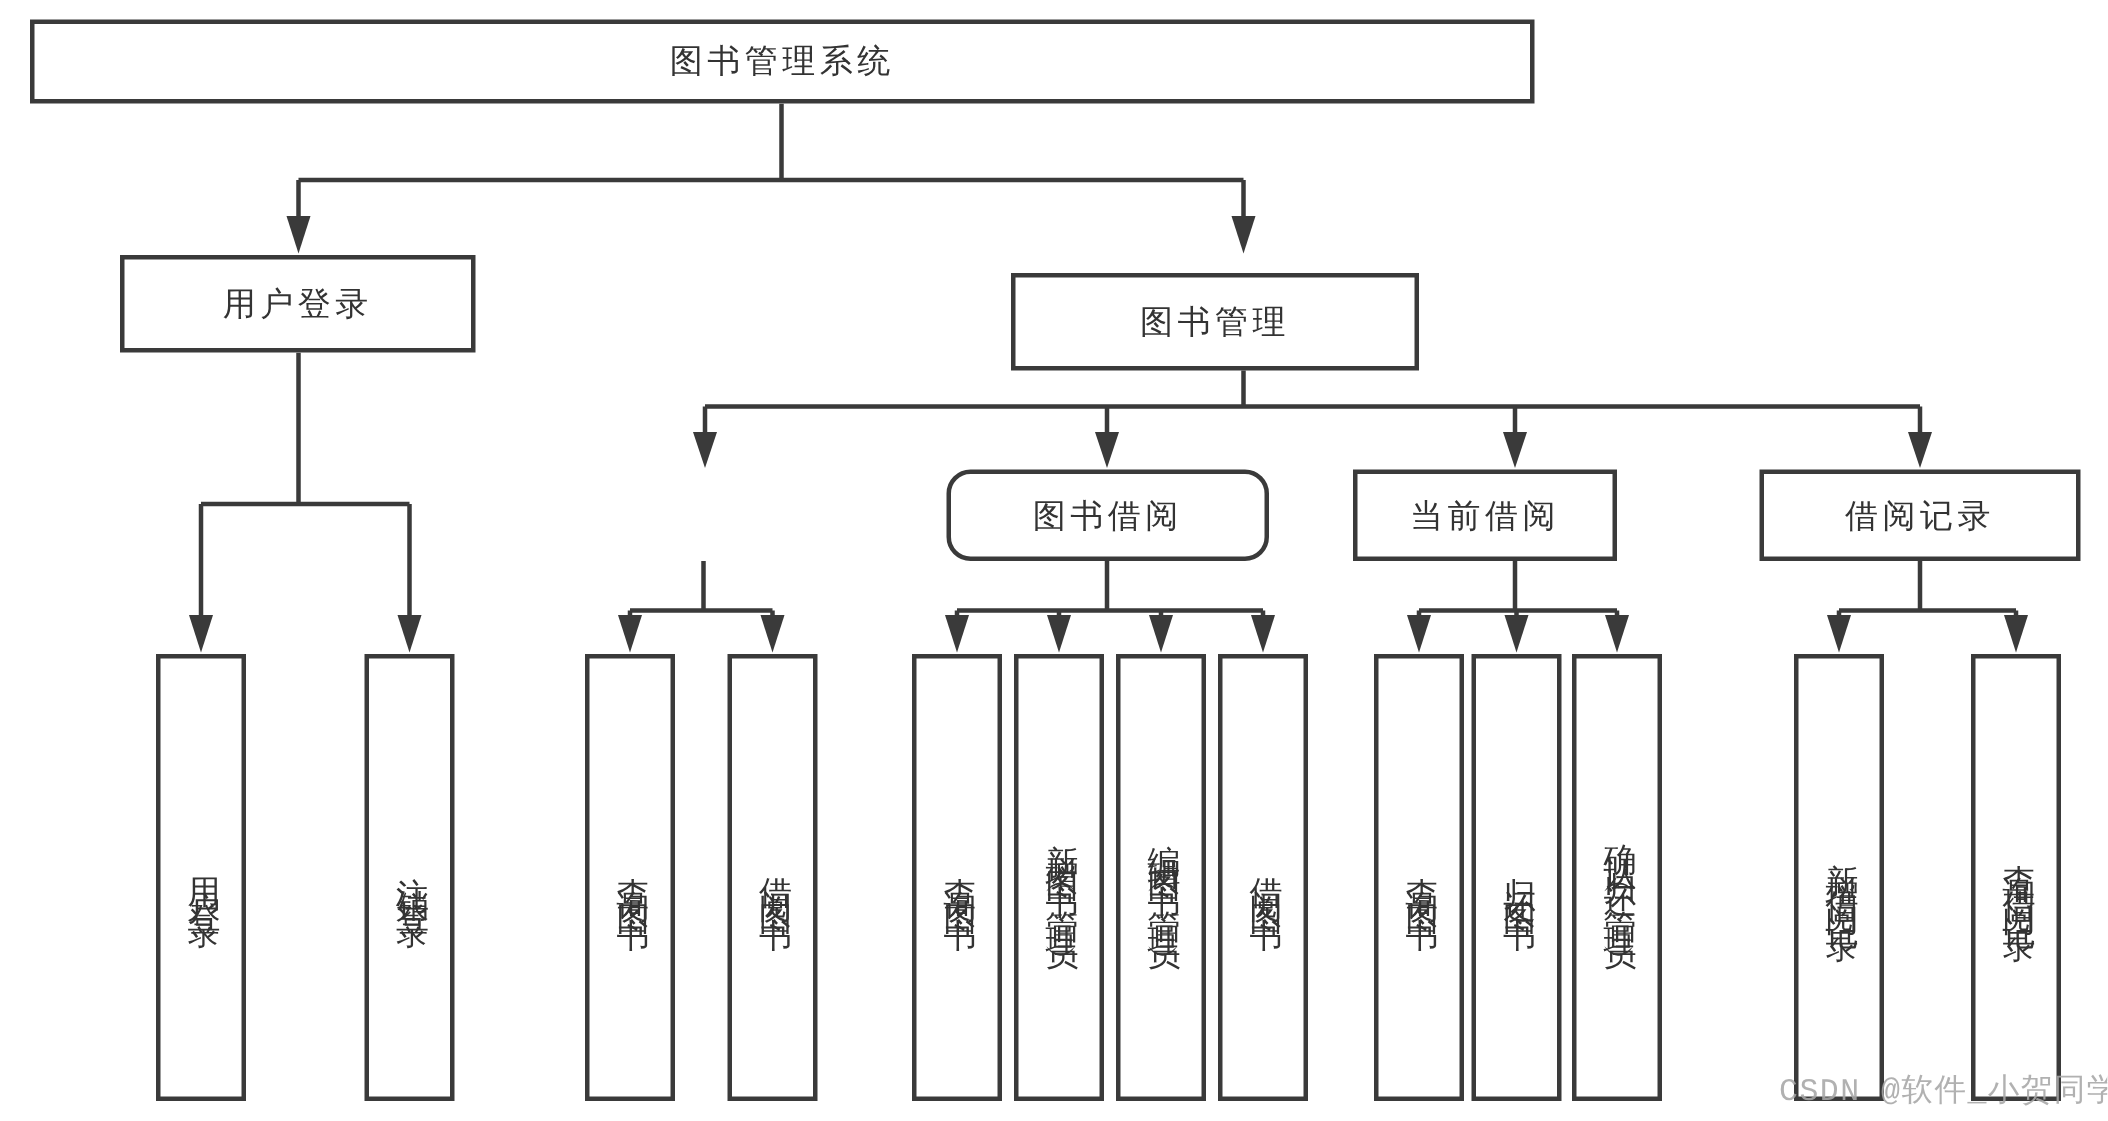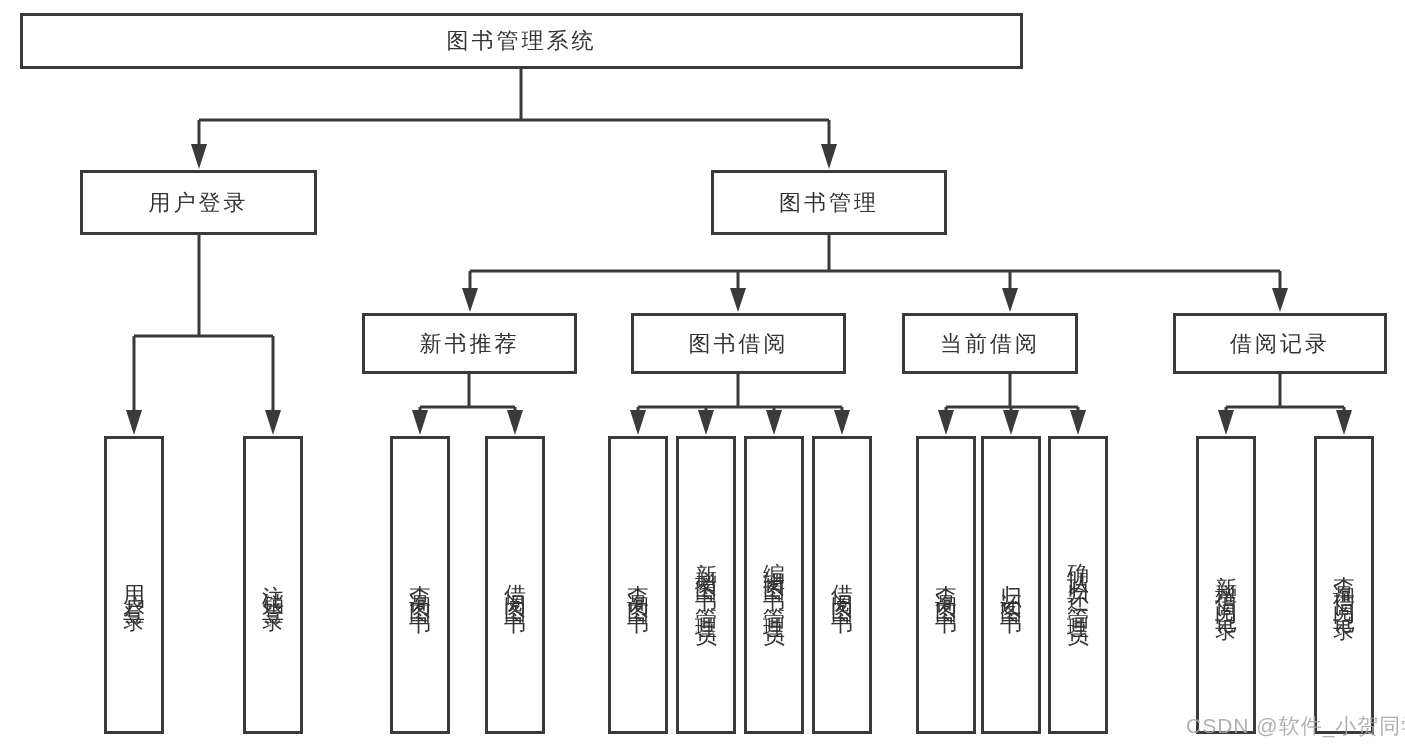--- a/index.html
+++ b/index.html
@@ -5,21 +5,21 @@
   html, body {
     margin: 0;
     padding: 0;
     background: #ffffff;
   }
   #stage {
     position: relative;
     width: 1405px;
     height: 747px;
     background: #ffffff;
-    font-family: Liberation Sans, sans-serif;
+    font-family: Liberation Mono, monospace;
     color: #333333;
     overflow: hidden;
   }
   #connectors {
     position: absolute;
     left: 0; top: 0;
     width: 1405px;
     height: 747px;
     z-index: 0;
   }
@@ -121,28 +121,25 @@
     </g>
   </svg>
 
   <div class="box root-box">
     <span class="hlabel">图书管理系统</span>
   </div>
 
   <div class="box lvl2" style="left:80px; width:237px;">
     <span class="hlabel">用户登录</span>
   </div>
-  <div class="box lvl2" style="left:711px; width:236px;">
+  <div class="box lvl2" style="left:674px; width:272px;margin-top:12px;">
     <span class="hlabel">图书管理</span>
   </div>
 
-  <div class="box lvl3" style="left:362px; width:215px;">
-    <span class="hlabel">新书推荐</span>
-  </div>
-  <div class="box lvl3" style="left:631px; width:215px;">
+  <div class="box lvl3" style="left:631px; width:215px;border-radius:16px;">
     <span class="hlabel">图书借阅</span>
   </div>
   <div class="box lvl3" style="left:902px; width:176px;">
     <span class="hlabel">当前借阅</span>
   </div>
   <div class="box lvl3" style="left:1173px; width:214px;">
     <span class="hlabel">借阅记录</span>
   </div>
 
   <div class="box leaf" style="left:104px;">

